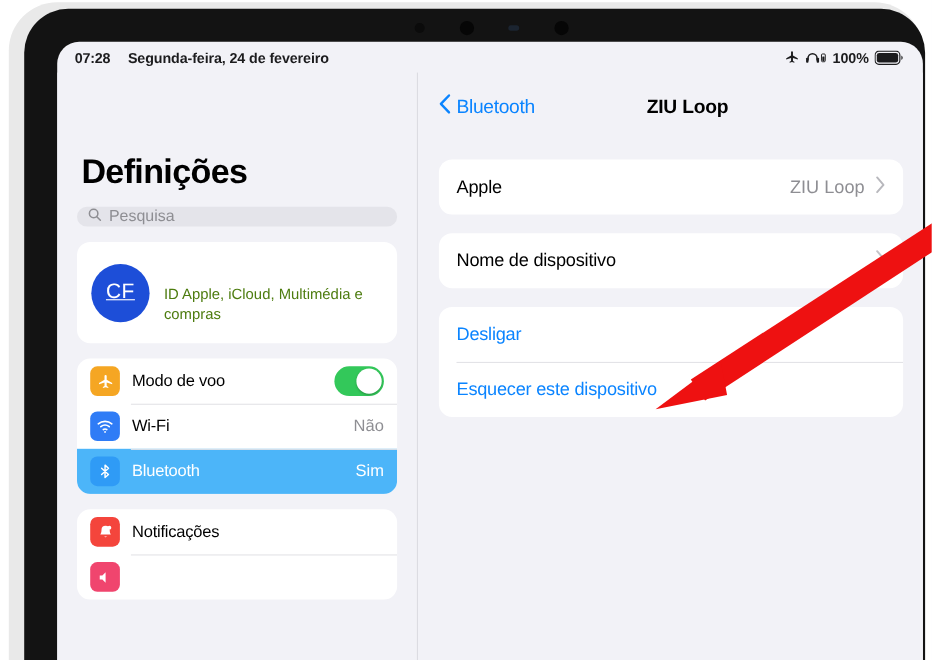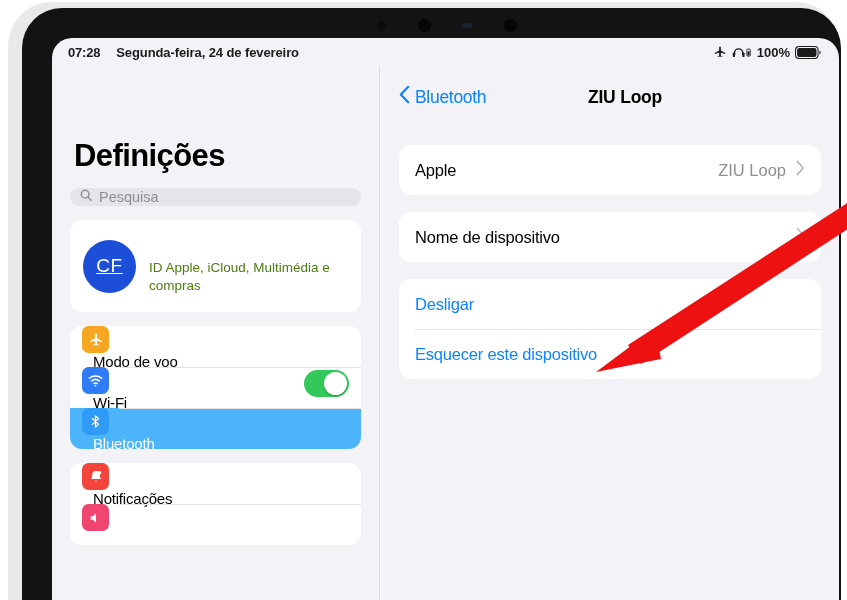--- a/index.html
+++ b/index.html
@@ -129,24 +129,23 @@
   }
 
   .group{
     margin-top:14px;
     background:#fff;
     border-radius:12px;
     overflow:hidden;
   }
   .row{
     height:41px;
-    display:flex; 
+    display:flex; align-items:center;
     padding:0 12px;
     position:relative;
-    flex-direction:column;
   }
   .row + .row::before{
     content:"";
     position:absolute;
     left:49px; right:0; top:0;
     height:1px; background:#e3e3e7;
   }
   .row.selected{ background:#4cb5f9; }
   .icon-tile{
     width:27px; height:27px; flex:none;

